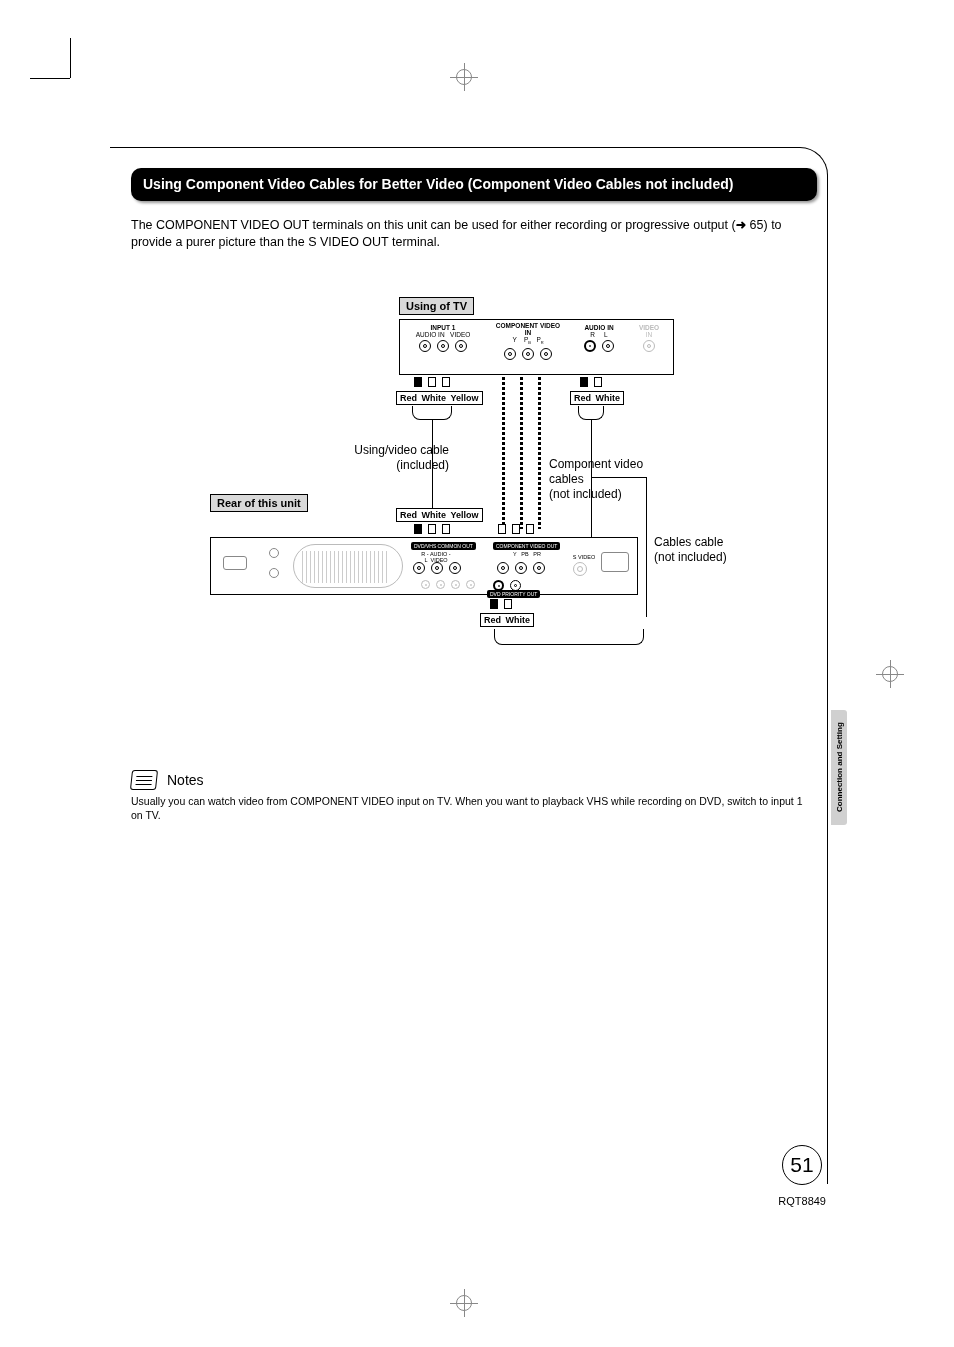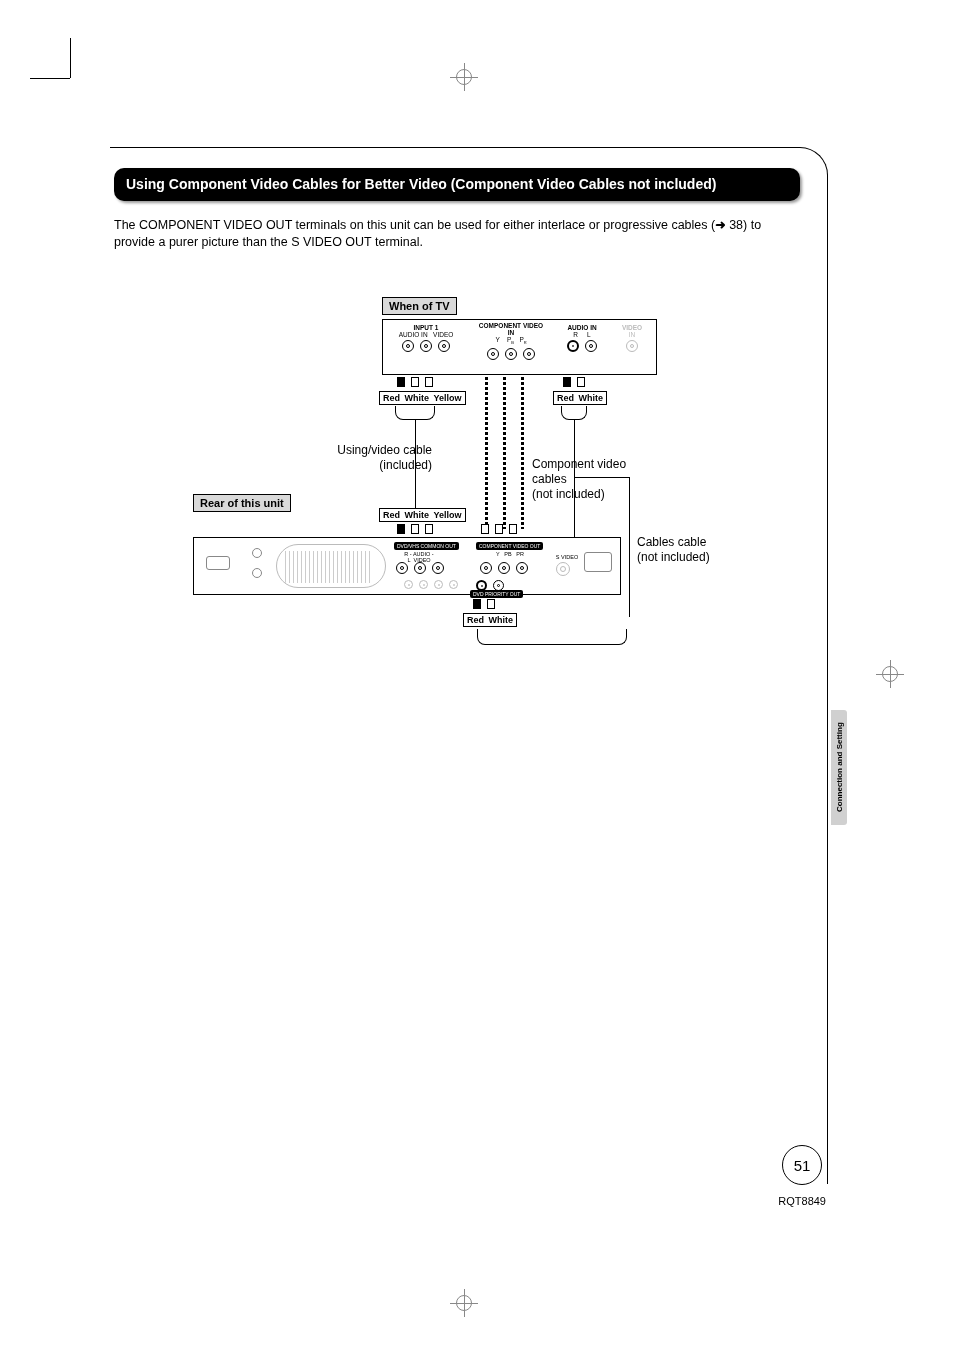--- a/index.html
+++ b/index.html
@@ -14,21 +14,21 @@
   .page-frame {
     position: absolute;
     left: 110px; top: 147px;
     width: 718px; height: 1037px;
     border-top: 1px solid #000;
     border-right: 1px solid #000;
     border-top-right-radius: 28px;
   }
   .content {
     position: absolute;
-    left: 114px; top: 168px;
+    left: 131px; top: 168px;
     width: 686px;
   }
   .header-bar {
     background: #000;
     color: #fff;
     border-radius: 10px;
     padding: 7px 12px;
     font-size: 14px;
     font-weight: bold;
     line-height: 1.35;
@@ -102,21 +102,21 @@
     background: #d0d0d0;
     font-size: 8px; font-weight: bold;
     writing-mode: vertical-rl; transform: rotate(180deg);
     display:flex; align-items:center; justify-content:center;
     border-radius: 3px 0 0 3px;
   }
   .page-num {
     position:absolute; right: 132px; top: 1145px;
     width: 40px; height: 40px; border:1.5px solid #000; border-radius:50%;
     display:flex; align-items:center; justify-content:center;
-    font-size: 15px;
+    font-size: 21px;
   }
   .doc-id {
     position:absolute; right: 128px; top: 1195px;
     font-size: 11px;
   }
   .crop { position:absolute; }
   .crop .h { position:absolute; background:#000; height:1px; }
   .crop .v { position:absolute; background:#000; width:1px; }
   .reg-mark {
     position:absolute; width:28px; height:28px;
@@ -158,26 +158,26 @@
 
 <div class="page-frame"></div>
 
 <div class="content">
 
   <div class="header-bar">
     <span>Using Component Video Cables for Better Video (Component Video Cables not included)</span>
   </div>
 
   <p class="intro">
-    <span>The COMPONENT VIDEO OUT terminals on this unit can be used for either interlace or progressive cables (</span><span style="font-weight:bold;">➜ </span><span>38</span><span>) to provide a purer picture than the S VIDEO OUT terminal.</span>
+    <span>The COMPONENT VIDEO OUT terminals on this unit can be used for either recording or progressive output (</span><span style="font-weight:bold;">➜ </span><span>65</span><span>) to provide a purer picture than the S VIDEO OUT terminal.</span>
   </p>
 
   <div class="diagram">
 
-    <div class="label-box" style="left:205px; top:0;">When of TV</div>
+    <div class="label-box" style="left:205px; top:0;">Using of TV</div>
 
     <div class="tv-panel" style="left:205px; top:22px; width:275px; height:56px;">
 
       <div style="position:absolute; left:8px; top:4px; width:70px;">
         <div class="tiny" style="font-weight:bold;">INPUT 1</div>
         <div class="tiny"><span>AUDIO IN</span>&nbsp;&nbsp;&nbsp;<span>VIDEO</span></div>
         <div class="jack-row">
           <span class="jack"></span>
             <span class="jack"></span>
             <span class="jack"></span>
@@ -358,20 +358,27 @@
     </div>
 
     <div class="plug-label" style="left:286px; top:316px;">
       <span>Red</span>
       <span>White</span>
     </div>
     <div class="uconn" style="left:300px; top:332px; width:150px; height:16px;"></div>
 
   </div>
 
+  <div class="notes-block">
+    <div class="notes-head">
+      <div class="notes-icon"></div>
+      <div class="notes-title">Notes</div>
+    </div>
+    <div class="notes-body">Usually you can watch video from COMPONENT VIDEO input on TV. When you want to playback VHS while recording on DVD, switch to input 1 on TV.</div>
+  </div>
 
 </div>
 
 <div class="side-tab">Connection and Setting</div>
 
 <div class="page-num">
   <span>51</span>
 </div>
 <div class="doc-id">RQT8849</div>
 

